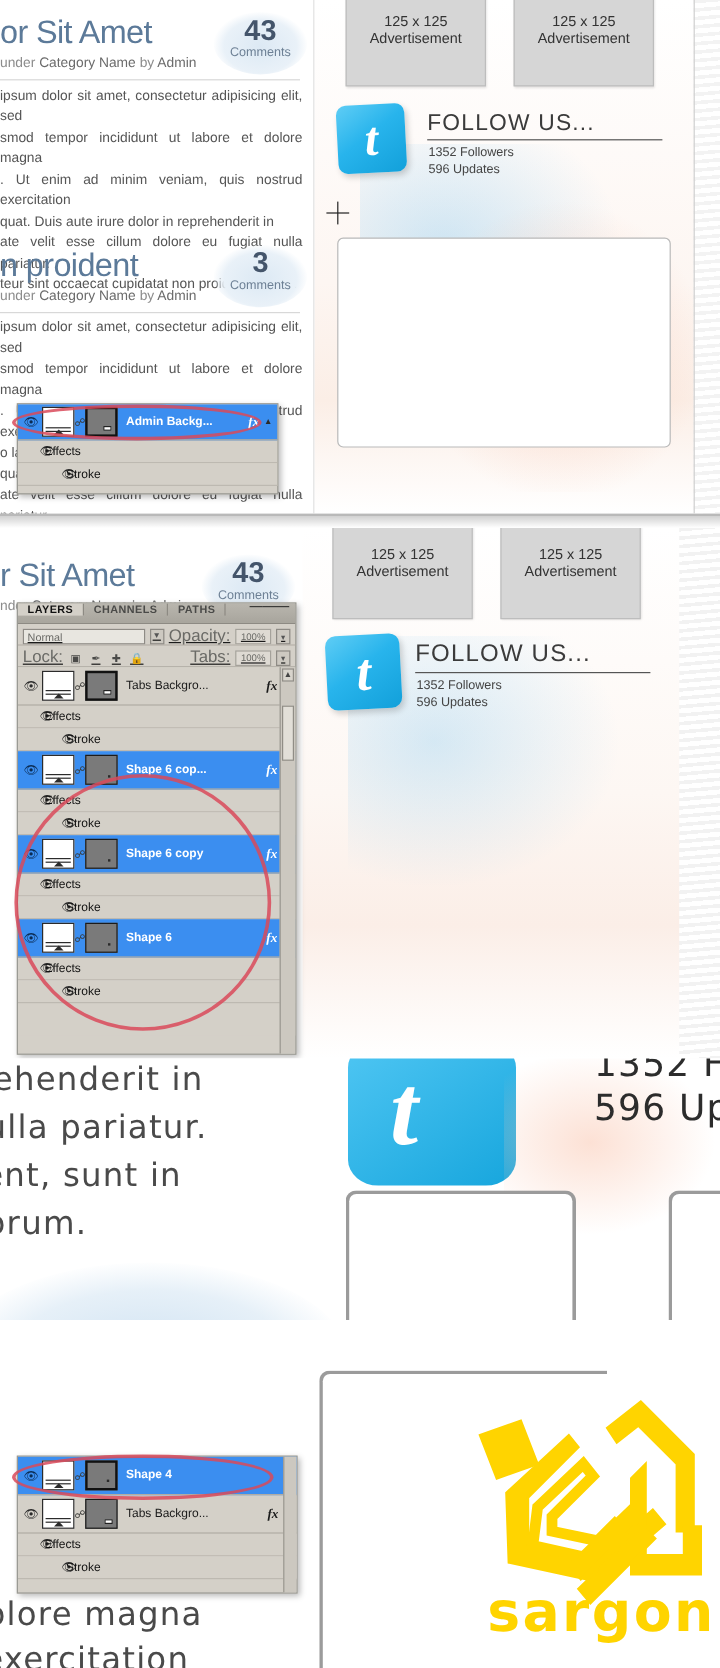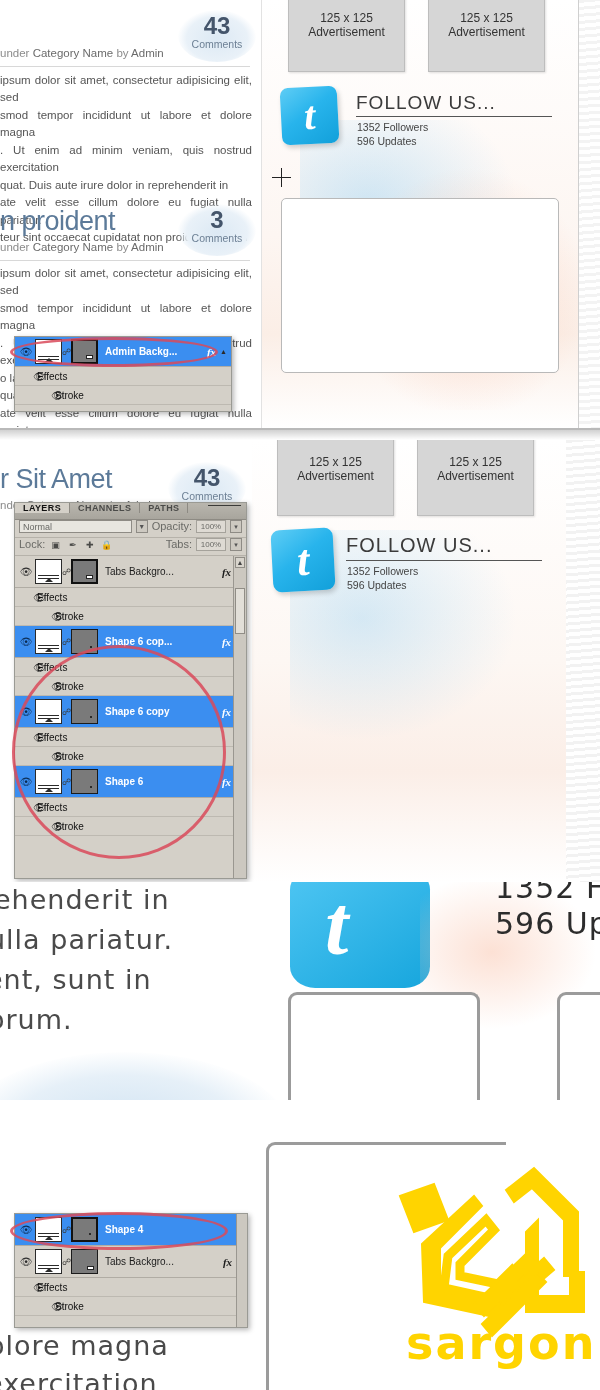--- a/index.html
+++ b/index.html
@@ -73,33 +73,33 @@
   .ps-tab {
     padding:0 8px; display:flex; align-items:center; font-size:9px;
     font-weight:bold; letter-spacing:.4px; color:#4a4a48;
     border-right:1px solid #8d8a83;
   }
   .ps-tab.active { background:#d4d0c8; color:#111; }
   .ps-menu { margin-left:auto; display:flex; align-items:center; padding:0 5px; }
   .ps-menu i { display:block; width:11px; height:1px; background:#3a3a38; margin:1.5px 0; }
 
   .ps-row {
-    display:flex; align-items:flex-start; gap:4px; height:18px;
-    padding:0 4px; border-bottom:1px solid #b6b2aa;
+    display:flex; align-items:flex-end; gap:4px; height:18px;
+    padding:0 4px; border-bottom:1px solid #b6b2aa;text-decoration:underline;
   }
   .ps-sel {
     flex:1; height:13px; background:#e8e6e0; border:1px solid #8e8b85;
     font-size:9px; color:#6a6a66; padding:0 3px; display:flex; align-items:center;
     position:relative;
   }
   .ps-arrow {
     width:12px;height:13px;border:1px solid #8e8b85;background:#cdc9c1;
     display:flex;align-items:center;justify-content:center;font-size:7px;color:#555;
   }
-  .ps-lab { font-size:11px; color:#6a6a66; white-space:nowrap; }
+  .ps-lab { font-size:14px; color:#6a6a66; white-space:nowrap; }
   .ps-num {
     width:30px;height:13px;background:#dedad3;border:1px solid #a5a29b;
     font-size:8px;color:#6a6a66;display:flex;align-items:center;justify-content:center;
   }
   .ps-ico { width:13px;height:13px;display:flex;align-items:center;justify-content:center;font-size:9px;color:#4a4a48; }
 
   .layerlist { position:relative; background:#d4d0c8; }
   .layer {
     display:flex; align-items:center; height:32px;
     border-bottom:1px solid #b0aca4; padding-left:2px; position:relative;
@@ -184,20 +184,21 @@
               background:radial-gradient(ellipse at 30% 40%, rgba(120,195,240,.35), rgba(255,255,255,0) 65%);"></div>
   <div style="position:absolute;left:330px;top:150px;width:250px;height:260px;
               background:radial-gradient(ellipse at 55% 55%, rgba(248,186,160,.45), rgba(255,255,255,0) 62%);"></div>
   <div style="position:absolute;left:578px;top:0;width:22px;height:428px;
               background:repeating-linear-gradient(175deg,#f3f3f3 0 3px,#ffffff 3px 7px);"></div>
   <div style="position:absolute;left:578px;top:0;width:1px;height:428px;background:#cfcfcf;"></div>
 
   <div style="position:absolute;left:0;top:0;width:262px;height:428px;background:#fff;"></div>
   <div style="position:absolute;left:261px;top:0;width:1px;height:428px;background:#e2e2e2;"></div>
 
+  <div class="post-title" style="position:absolute;left:0;top:12px;font-size:27px;">or Sit Amet</div>
 
   <div class="post-meta" style="position:absolute;left:0;top:47px;font-size:11.5px;">
     <span>under</span>
     <span class="cat">Category Name</span>
     <span>by</span>
     <span class="cat">Admin</span>
   </div>
 
   <div class="cbubble" style="left:178px;top:10px;width:78px;height:52px;">
     <div class="cloud"></div>

